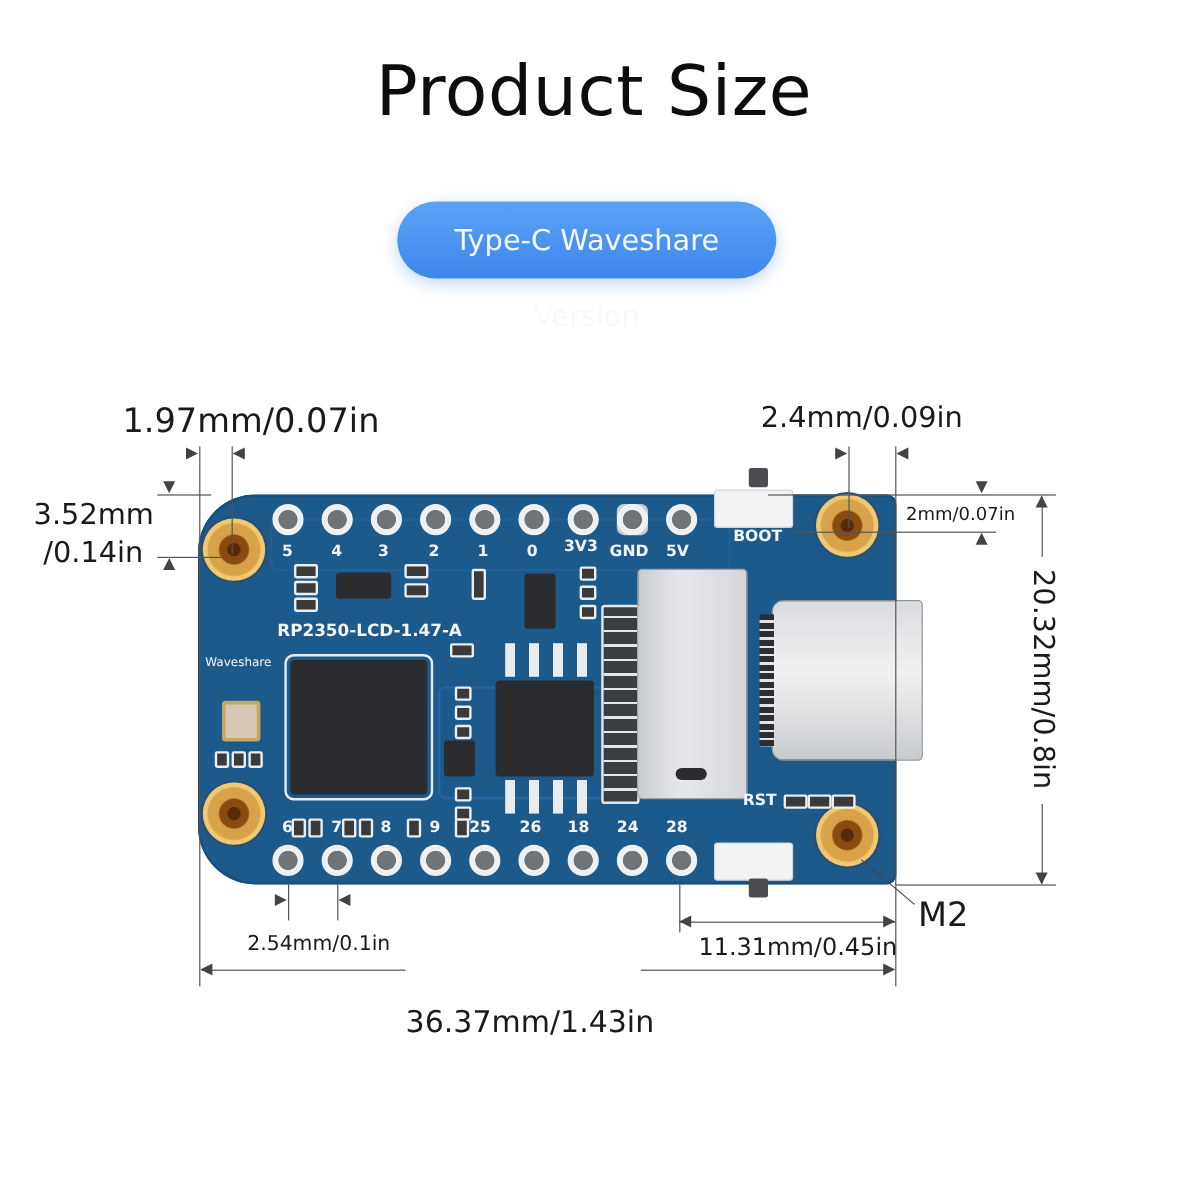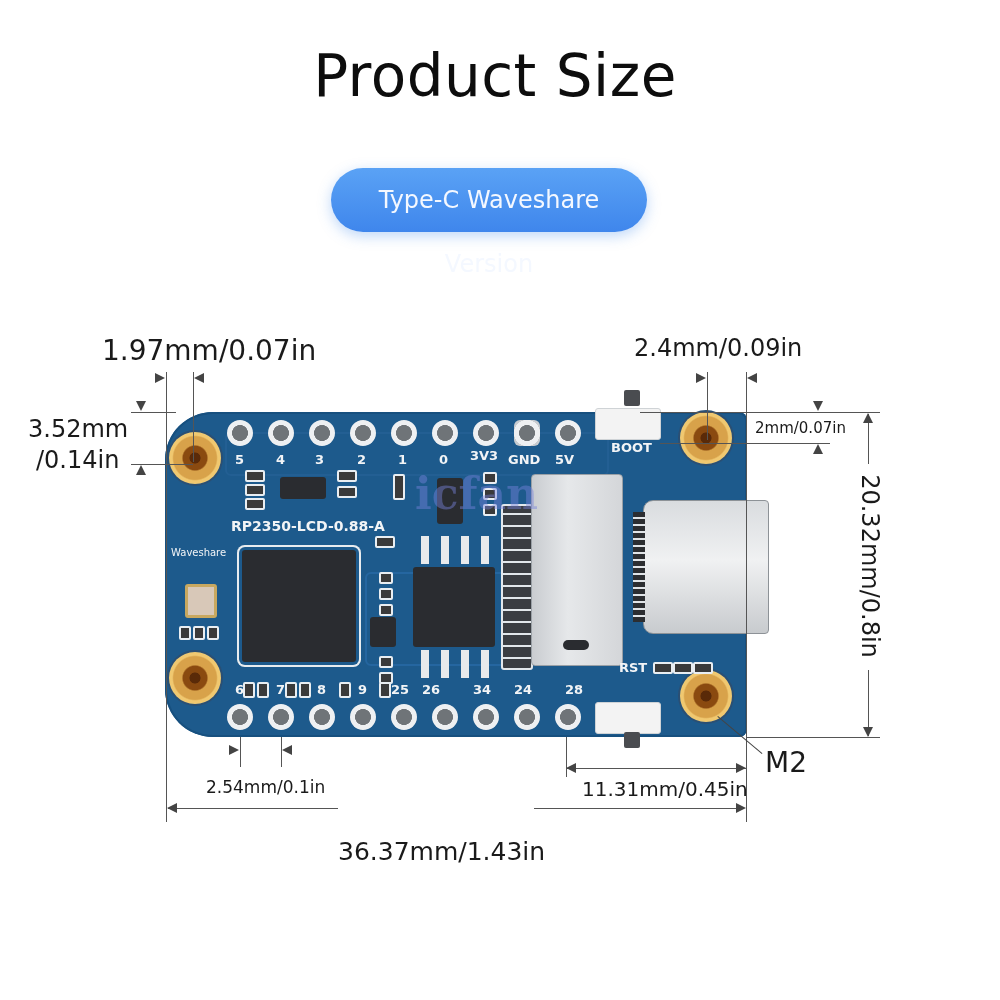--- a/index.html
+++ b/index.html
@@ -105,21 +105,21 @@
   <div class="smd" style="left:172px;top:58px;"></div>
   <div class="smd" style="left:172px;top:74px;"></div>
   <div class="smd" style="left:228px;top:62px;width:8px;height:22px;"></div>
   <div class="chip" style="left:272px;top:66px;width:26px;height:46px;"></div>
   <div class="pin-col" style="left:318px;top:60px;">
     <div class="smd" style="position:static;width:10px;"></div>
     <div class="smd" style="position:static;width:10px;"></div>
     <div class="smd" style="position:static;width:10px;"></div>
   </div>
 
-  <div class="silk" style="left:66px;top:106px;font-size:14px;">RP2350-LCD-0.88-A</div>
+  <div class="silk" style="left:66px;top:106px;font-size:14px;">RP2350-LCD-1.47-A</div>
 
   <div class="silk" style="left:6px;top:135px;font-size:10px;font-weight:normal;">Waveshare</div>
   <div class="crystal" style="left:20px;top:172px;width:26px;height:28px;"></div>
   <div class="smd" style="left:14px;top:214px;width:8px;height:10px;"></div>
   <div class="smd" style="left:28px;top:214px;width:8px;height:10px;"></div>
   <div class="smd" style="left:42px;top:214px;width:8px;height:10px;"></div>
 
   <div class="chip qfn" style="left:77px;top:138px;width:114px;height:112px;"></div>
 
   <div class="smd" style="left:210px;top:124px;"></div>
@@ -136,21 +136,20 @@
 
   <div class="chip" style="left:248px;top:155px;width:82px;height:80px;"></div>
   <div class="abs" style="left:256px;top:124px;width:70px;height:28px;background:repeating-linear-gradient(90deg,#e8eaec 0 8px,transparent 8px 20px);"></div>
   <div class="abs" style="left:256px;top:238px;width:70px;height:28px;background:repeating-linear-gradient(90deg,#e8eaec 0 8px,transparent 8px 20px);"></div>
 
   <div class="abs" style="left:336px;top:92px;width:28px;height:162px;border:2px solid #e2e7eb;border-radius:3px;background:repeating-linear-gradient(180deg,#3a3d42 0 7px,#e2e7eb 7px 9px,#3a3d42 9px 12px);"></div>
 
   <div class="sdcard" style="left:366px;top:62px;width:90px;height:190px;"></div>
   <div class="chip" style="left:398px;top:228px;width:26px;height:10px;border-radius:5px;"></div>
 
-  <div class="watermark" style="left:250px;top:56px;">icfan</div>
 
   <div class="btn-knob" style="left:459px;top:-22px;"></div>
   <div class="btn-sw" style="left:430px;top:-4px;"></div>
   <div class="silk" style="left:446px;top:28px;">BOOT</div>
 
   <div class="usbc" style="left:478px;top:88px;width:124px;height:132px;"></div>
   <div class="abs" style="left:468px;top:100px;width:12px;height:110px;background:repeating-linear-gradient(180deg,#2c2e31 0 5px,#e0e4e7 5px 7px);"></div>
 
   <div class="silk" style="left:454px;top:248px;">RST</div>
   <div class="smd" style="left:488px;top:250px;"></div>
@@ -165,24 +164,24 @@
   <div class="smd" style="left:120px;top:270px;width:8px;height:12px;"></div>
   <div class="smd" style="left:134px;top:270px;width:8px;height:12px;"></div>
   <div class="smd" style="left:174px;top:270px;width:8px;height:12px;"></div>
   <div class="smd" style="left:214px;top:270px;width:8px;height:12px;"></div>
 
   <div class="silk" style="left:70px;top:270px;">6</div>
   <div class="silk" style="left:111px;top:270px;">7</div>
   <div class="silk" style="left:152px;top:270px;">8</div>
   <div class="silk" style="left:193px;top:270px;">9</div>
   <div class="silk" style="left:226px;top:270px;">25</div>
-  <div class="silk" style="left:257px;top:270px;">26</div>
-  <div class="silk" style="left:308px;top:270px;">34</div>
+  <div class="silk" style="left:268px;top:270px;">26</div>
+  <div class="silk" style="left:308px;top:270px;">18</div>
   <div class="silk" style="left:349px;top:270px;">24</div>
-  <div class="silk" style="left:390px;top:270px;margin-left:10px;">28</div>
+  <div class="silk" style="left:390px;top:270px;">28</div>
 
   <div class="hole" style="left:62px;top:292px;"></div>
   <div class="hole" style="left:103px;top:292px;"></div>
   <div class="hole" style="left:144px;top:292px;"></div>
   <div class="hole" style="left:185px;top:292px;"></div>
   <div class="hole" style="left:226px;top:292px;"></div>
   <div class="hole" style="left:267px;top:292px;"></div>
   <div class="hole" style="left:308px;top:292px;"></div>
   <div class="hole" style="left:349px;top:292px;"></div>
   <div class="hole" style="left:390px;top:292px;"></div>

